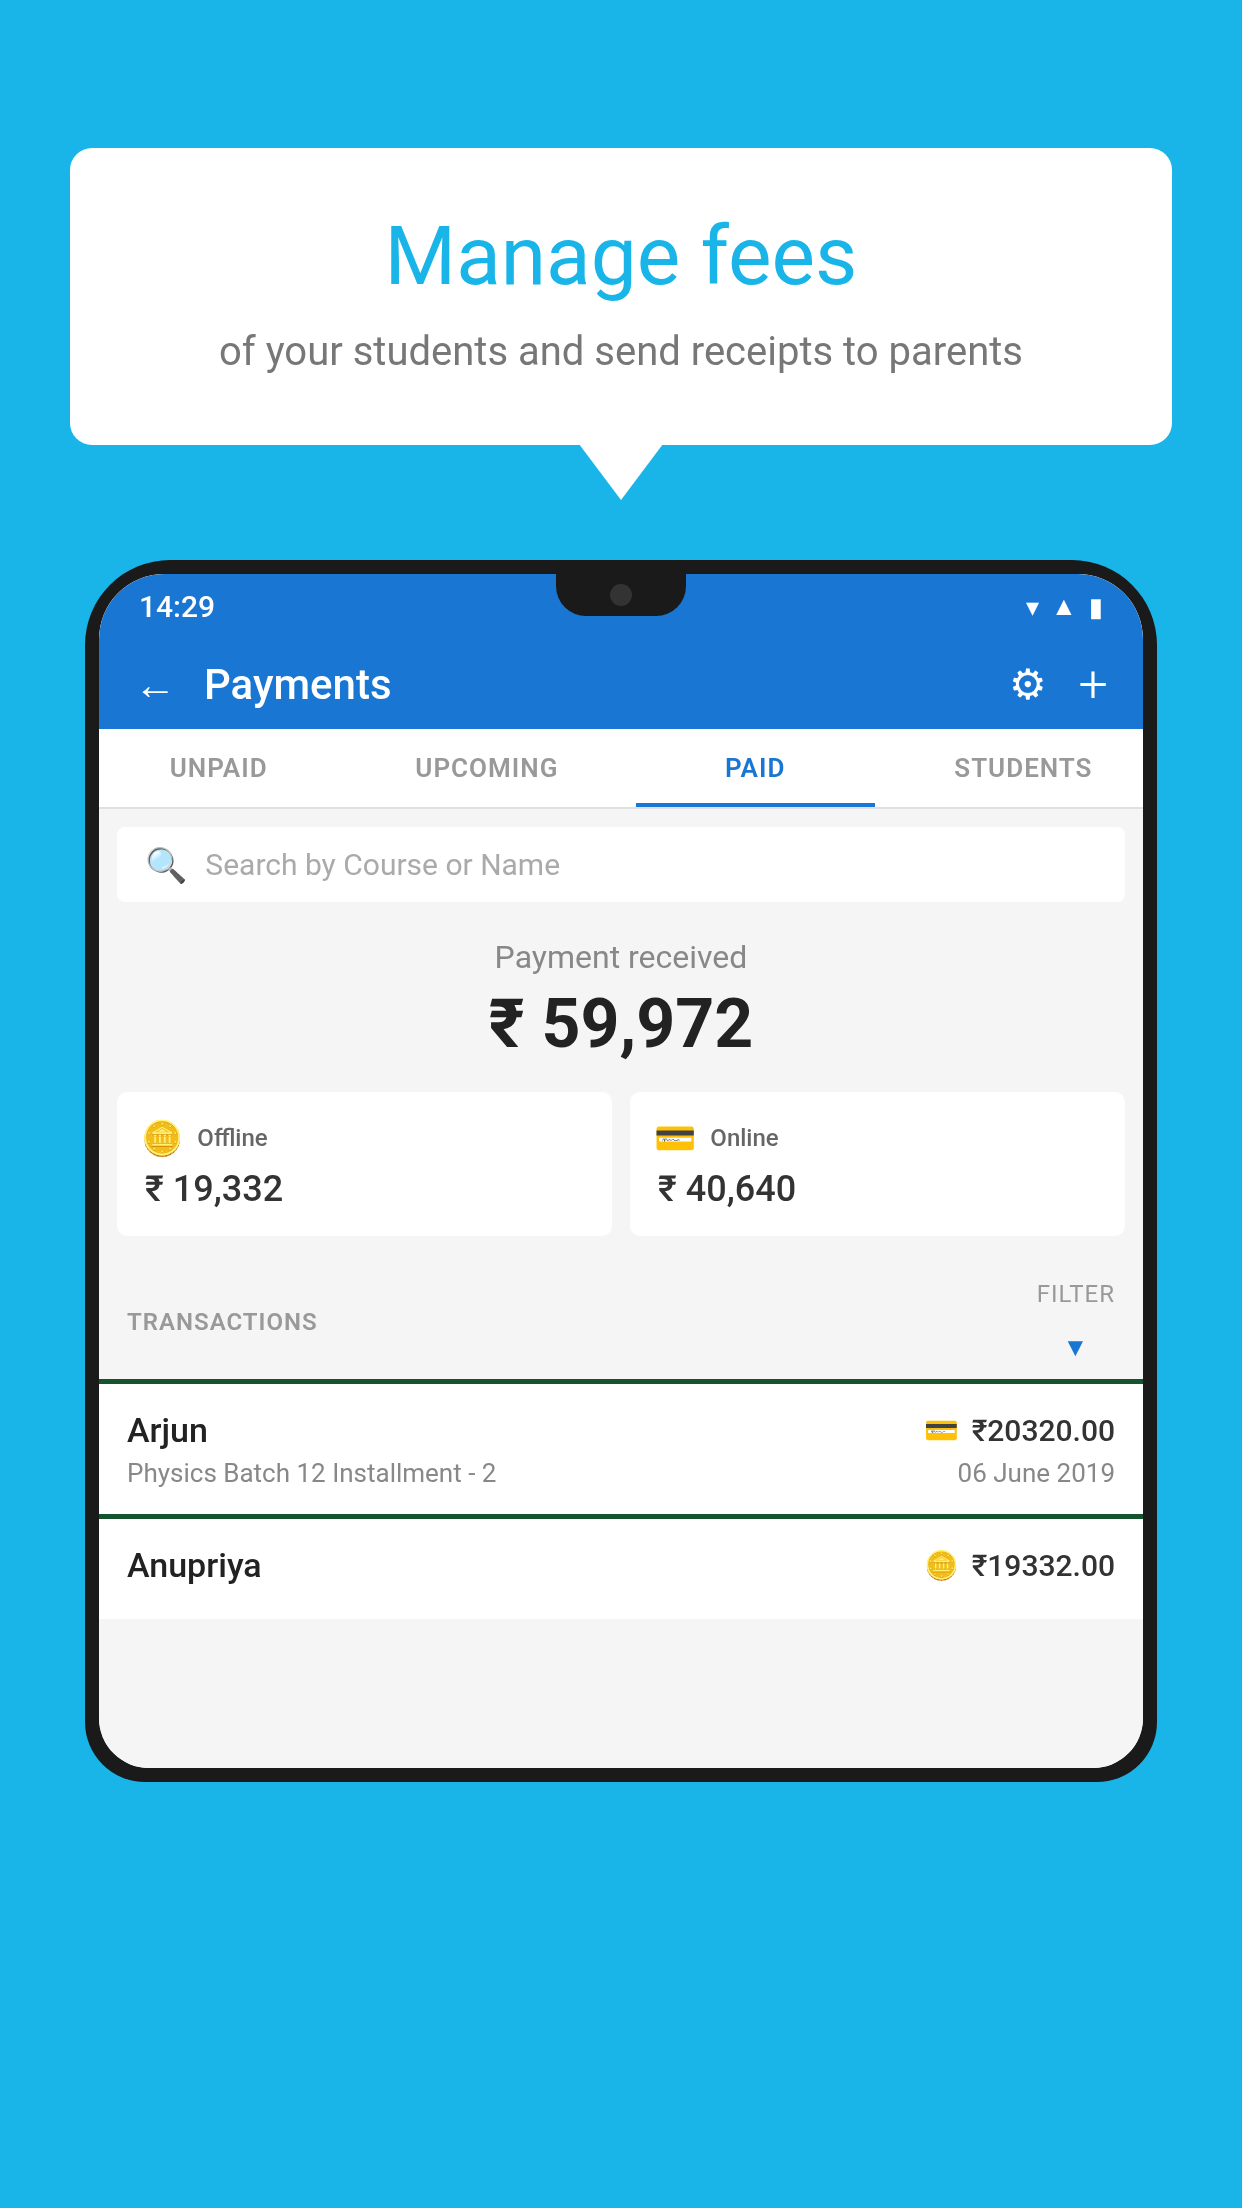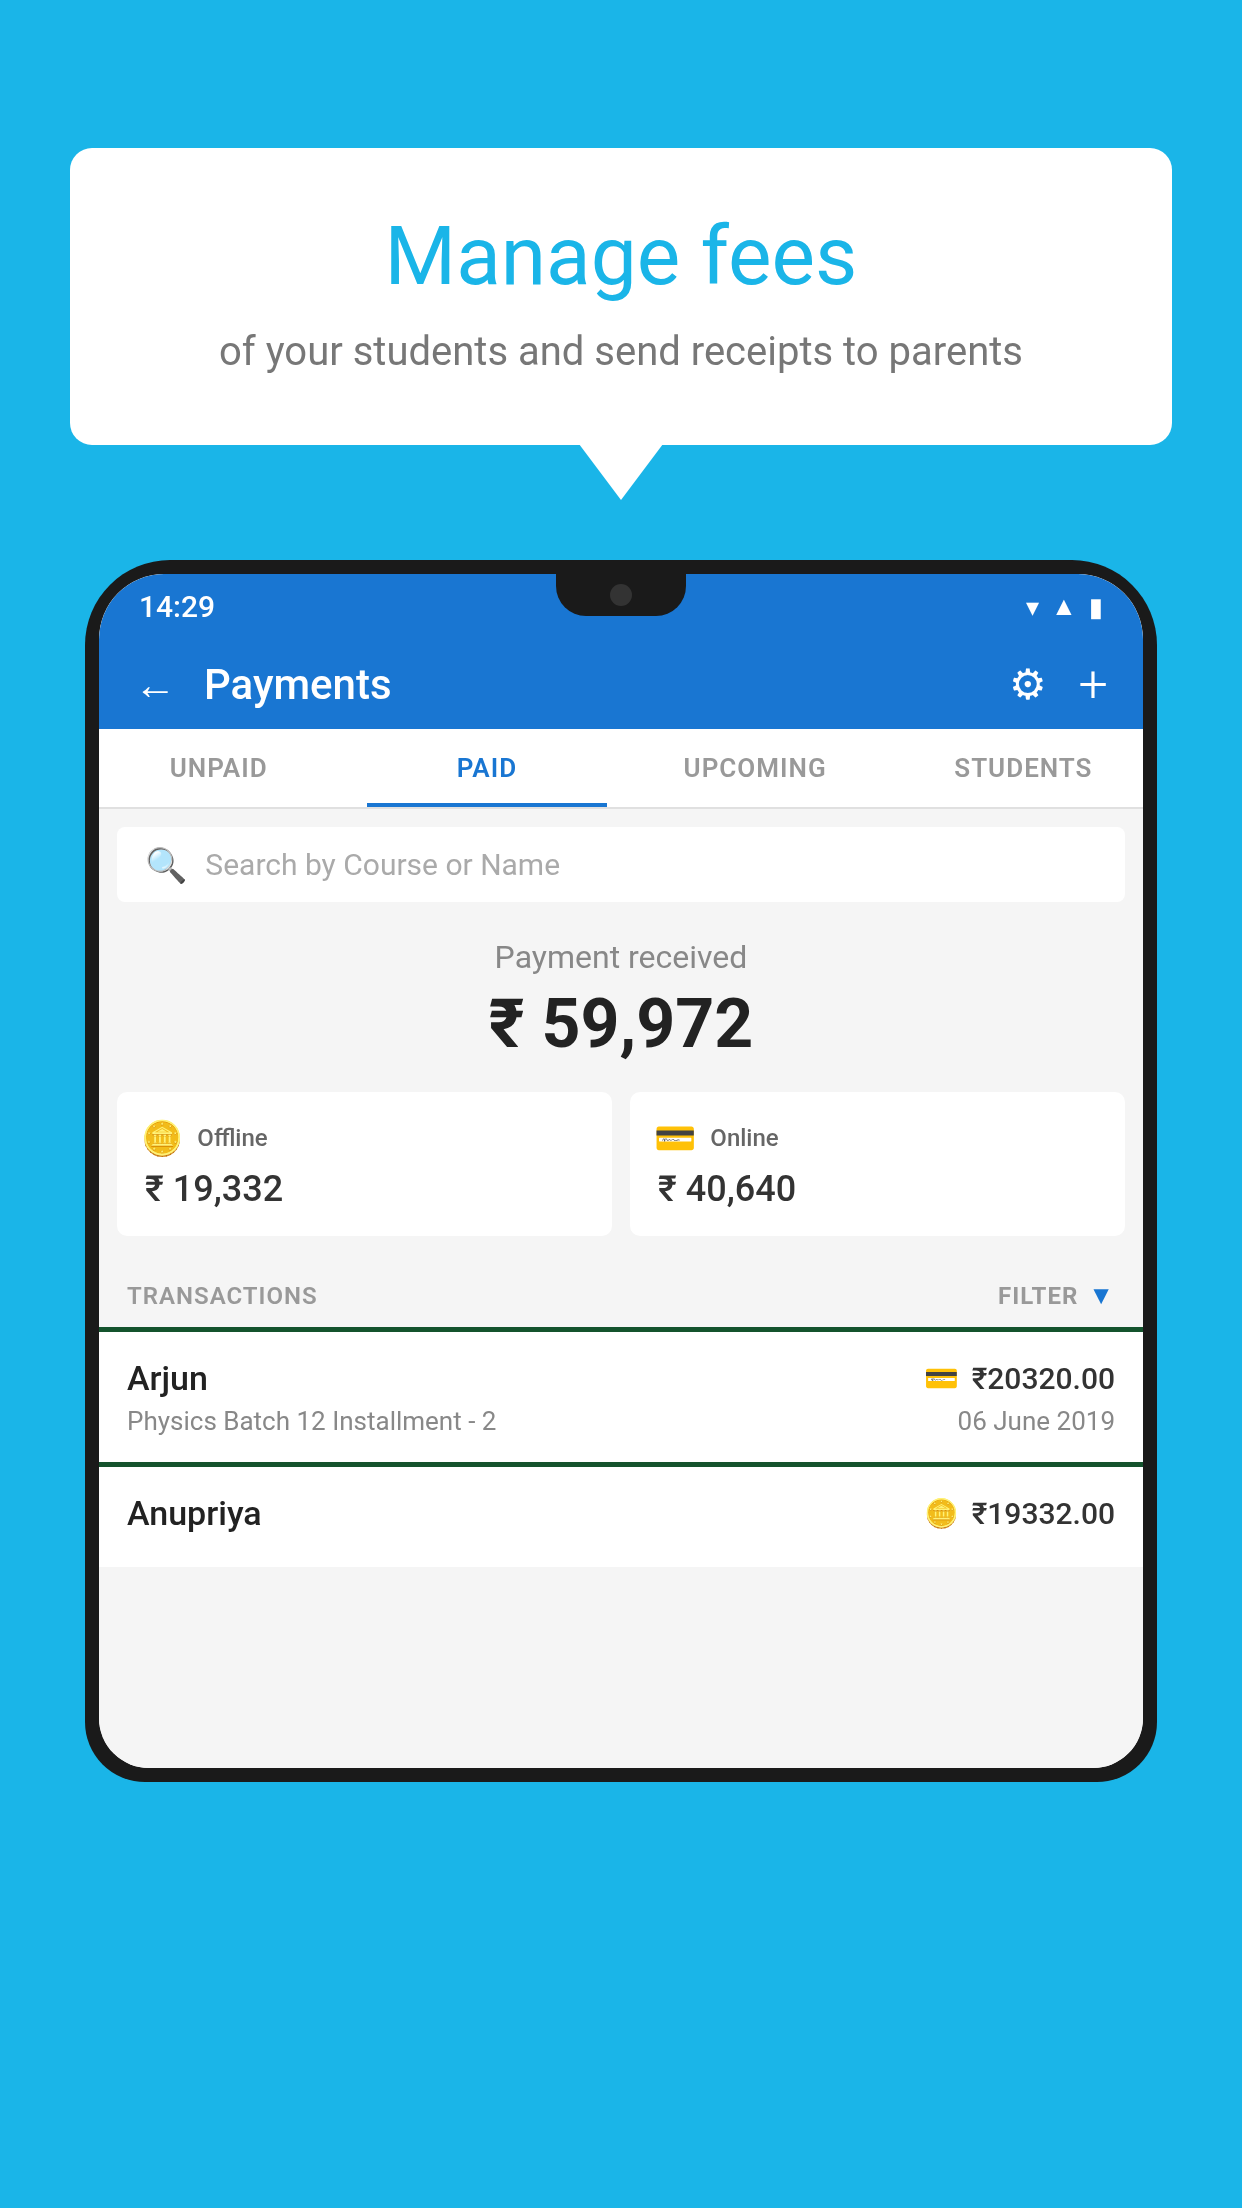--- a/index.html
+++ b/index.html
@@ -294,25 +294,26 @@
     .transactions-label {
       font-size: 24px;
       font-weight: 600;
       color: #999;
       letter-spacing: 1px;
     }
 
     .filter-btn {
       display: flex;
       align-items: center;
-      gap: 10px;
+      gap: 24px;
       font-size: 24px;
-      font-weight: 700;
+      font-weight: 400;
       color: #999;
       letter-spacing: 1px;
+      flex-direction: column;
     }
 
     .filter-icon {
       color: #1976d2;
       font-size: 26px;
     }
 
     
     .transaction-row {
       background: white;
@@ -403,22 +404,22 @@
 
       <div class="app-header">
         <span class="back-arrow">←</span>
         <span class="header-title">Payments</span>
         <span class="header-gear">⚙</span>
         <span class="header-plus">+</span>
       </div>
 
       <div class="tabs-bar">
         <div class="tab-item">UNPAID</div>
+        <div class="tab-item">UPCOMING</div>
         <div class="tab-item active">PAID</div>
-        <div class="tab-item">UPCOMING</div>
         <div class="tab-item">STUDENTS</div>
       </div>
 
       <div class="app-content">
 
         <div class="search-bar">
           <span class="search-icon-svg">🔍</span>
           <span class="search-placeholder">Search by Course or Name</span>
         </div>
 

